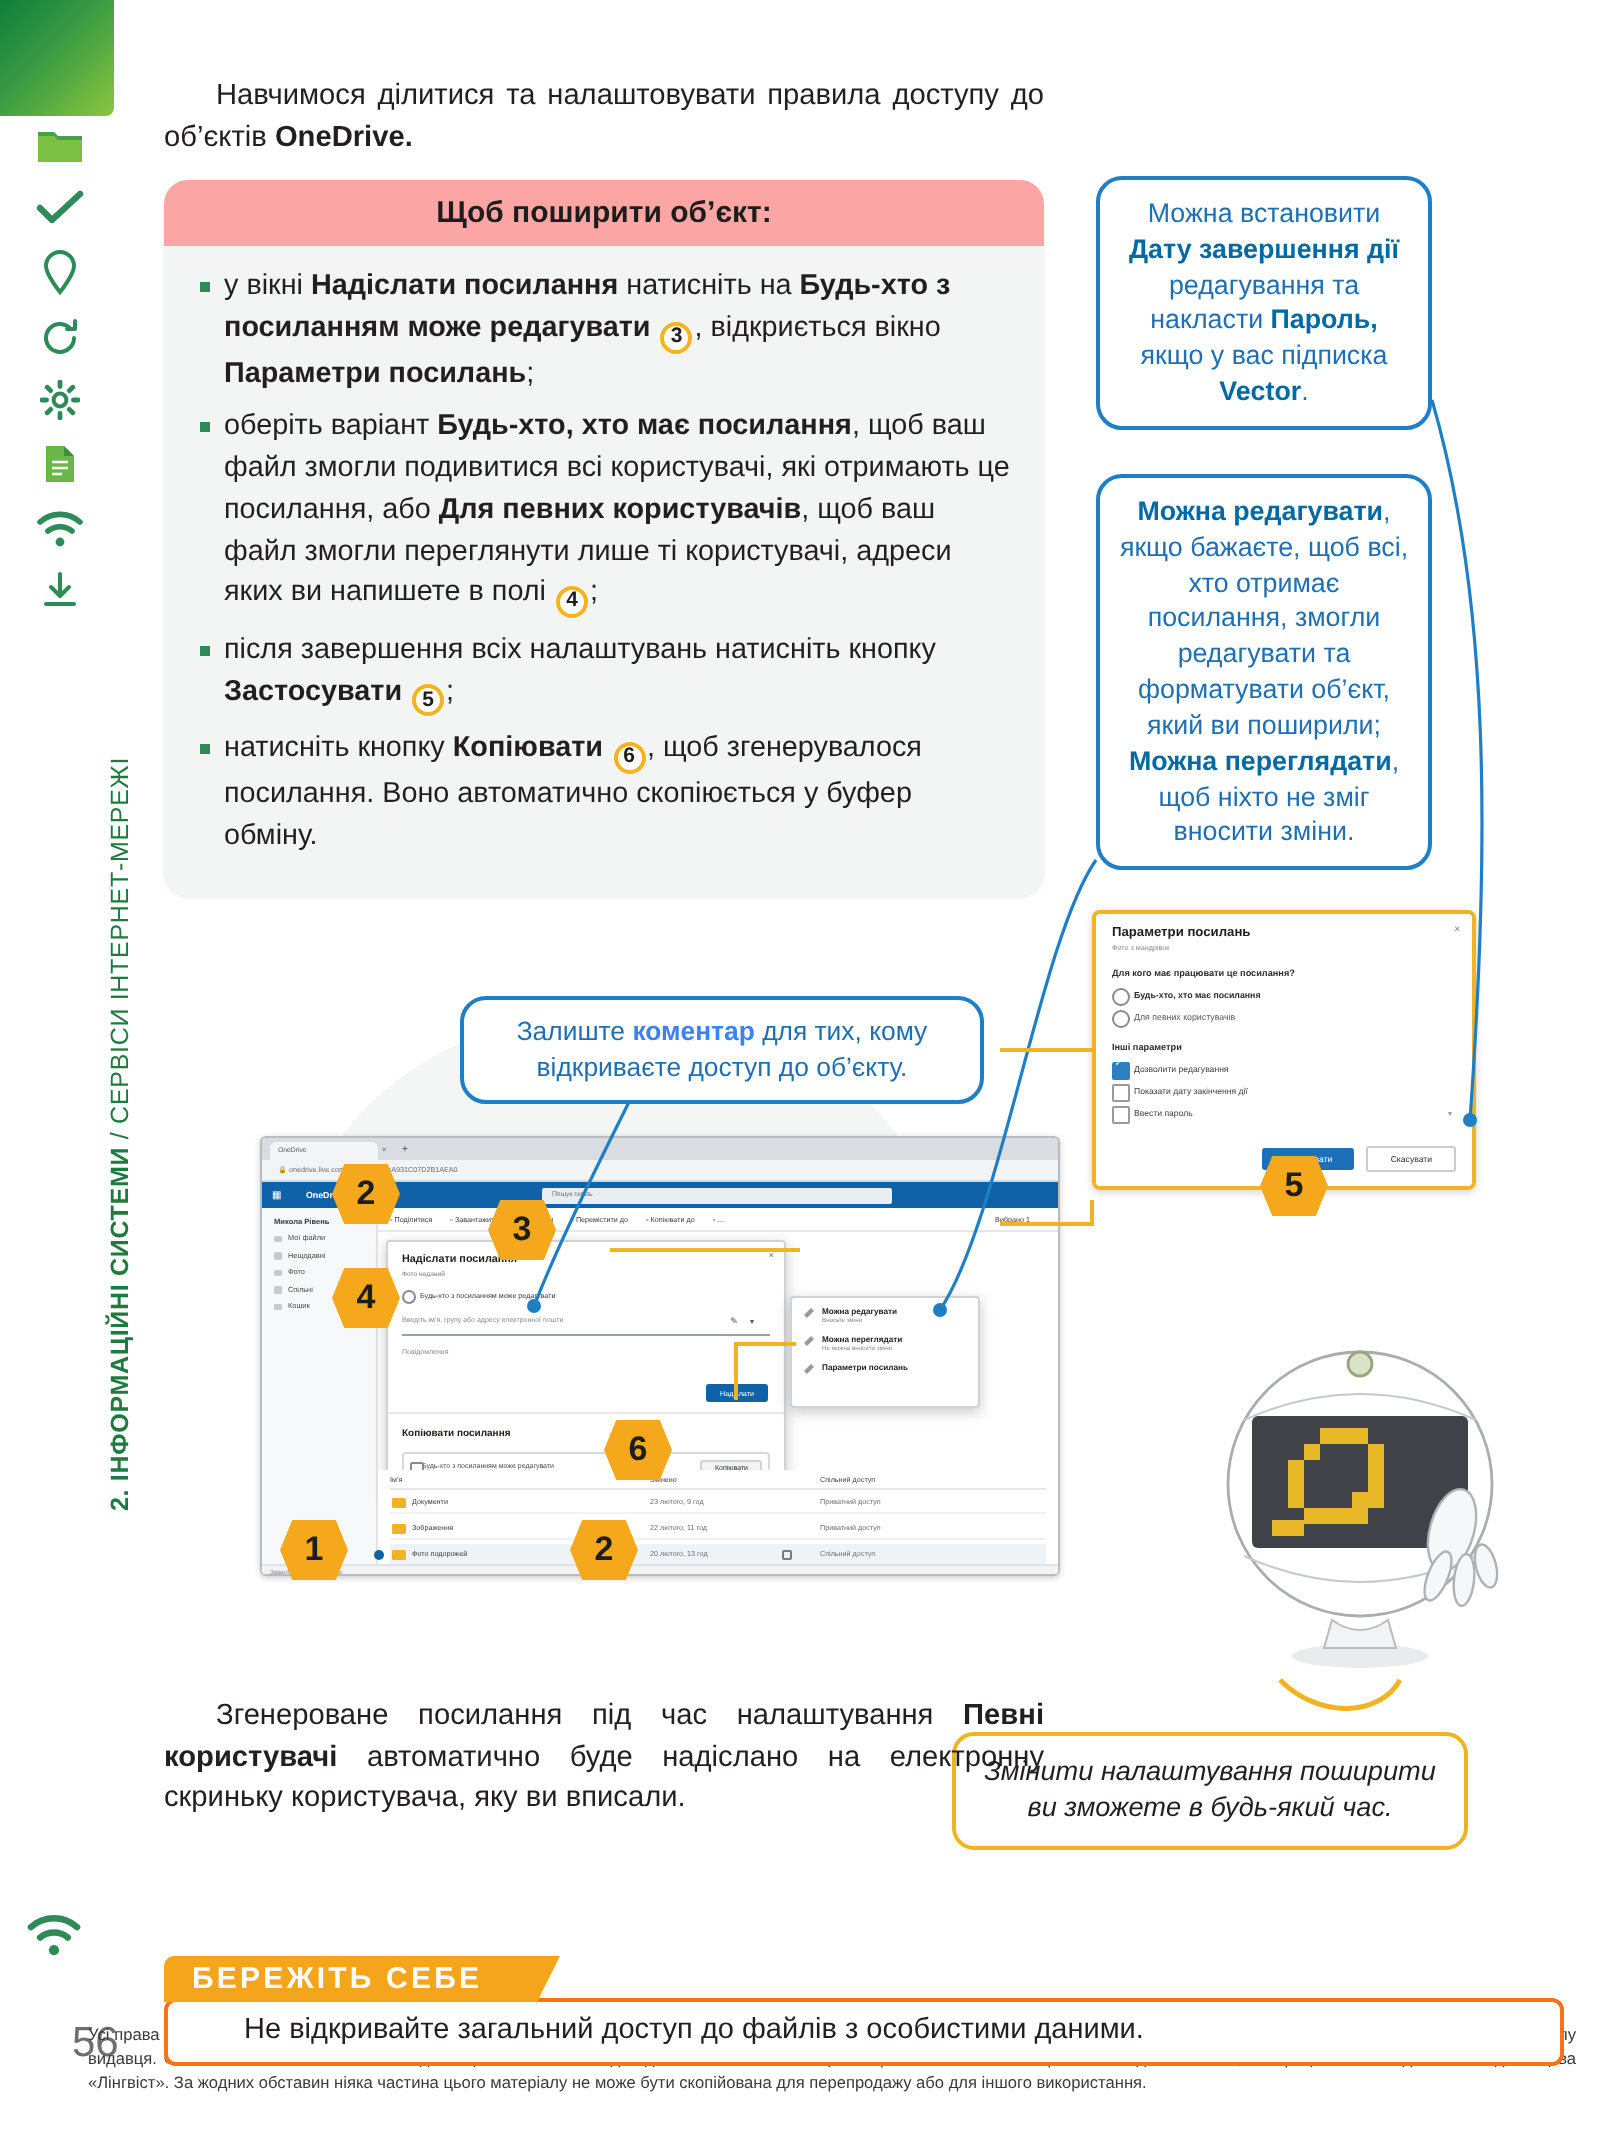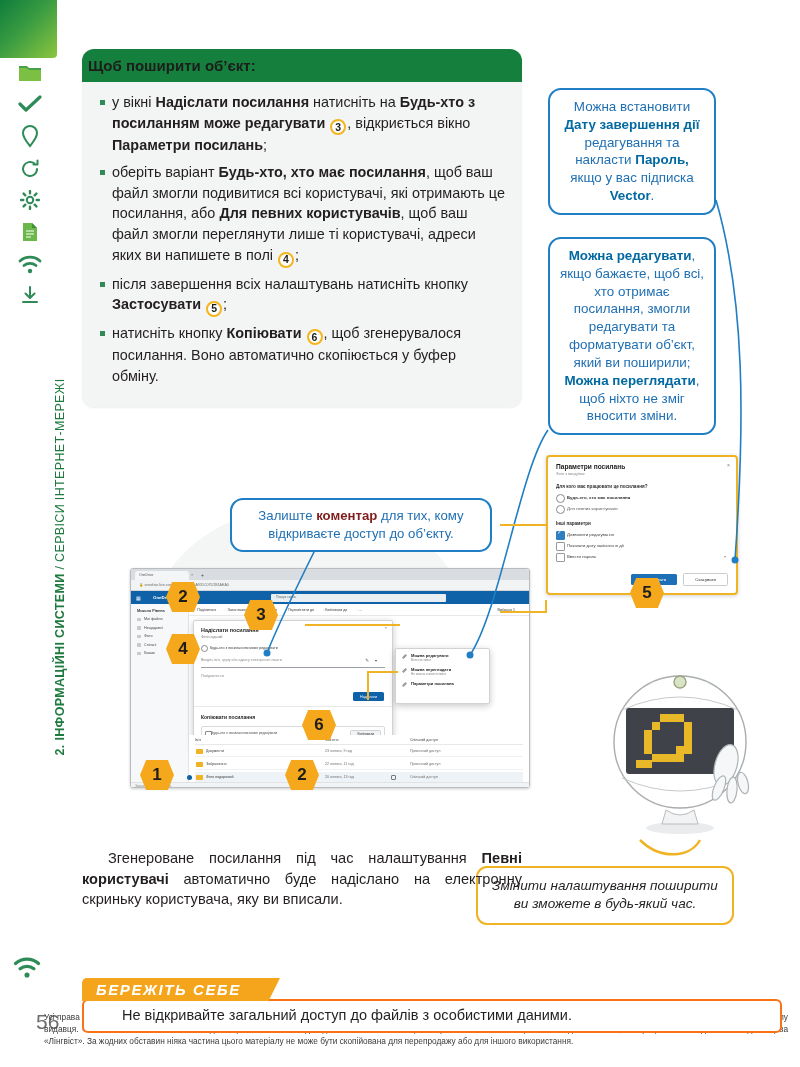--- a/index.html
+++ b/index.html
@@ -73,21 +73,22 @@
   
   .panel {
     margin-top: 11px;
     border-radius: 12px;
     background: #f3f5f4;
     padding-bottom: 14px;
     box-shadow: 0 1px 2px rgba(0,0,0,.07);
     overflow: hidden;
   }
   .panel-head {
-    background: #15803d;
+    background: #fca5a5;
+    text-align: center;
     font-weight: 700;
     font-size: 15px;
     padding: 8px 6px 8px 6px;
     color: #1d1d1b;
   }
   ul.steps {
     list-style: none;
     margin: 10px 0 0 0;
     padding: 0 16px 0 18px;
     font-size: 14.4px;
@@ -144,21 +145,21 @@
     border: 2px solid #1f7ec4;
     border-radius: 13px;
     background: #fff;
     color: #1f6fb2;
     text-align: center;
     font-size: 13.2px;
     line-height: 1.35;
     padding: 7px 10px;
     z-index: 6;
   }
-  #callout-comment b { color: #7f1d1d; font-weight:700; }
+  #callout-comment b { color: #3b82f6; font-weight:700; }
 
   
   #callout-change {
     position: absolute;
     left: 476px; top: 866px; width: 258px;
     border: 2px solid #f0b323;
     border-radius: 11px;
     background: #fff;
     text-align: center;
     font-style: italic;
@@ -382,21 +383,20 @@
   .overlay { position:absolute; left:0; top:0; width:800px; height:1067px; pointer-events:none; z-index:5;}
 
   
   .safe-wrap { position:absolute; left:82px; top:978px; width:700px; z-index:4;}
   .safe-tab {
     position:relative; display:inline-block;
     background:#f4a51c; color:#fff; font-weight:700;
     font-size:15px; letter-spacing:1.6px;
     padding:3px 28px 3px 14px;
     border-radius:5px 0 0 0;
-    font-style:italic;
   }
   .safe-tab::after{
     content:""; position:absolute; right:-11px; top:0;
     width:0;height:0; border-top:24px solid #f4a51c; border-right:12px solid transparent;
   }
   .safe-box {
     border:2px solid #f97316; border-radius:6px;
     background:#fff; margin-top:-2px;
     padding:6px 12px 8px 12px;
     font-size:14.5px;
@@ -490,20 +490,23 @@
 
 <div class="vert-head">
   <b>2. ІНФОРМАЦІЙНІ СИСТЕМИ</b><span class="light"> / СЕРВІСИ ІНТЕРНЕТ-МЕРЕЖІ</span>
 </div>
 
 <div class="page-num">56</div>
 
 <div class="watermark"></div>
 
 <div class="col">
+  <p class="body indent">
+    <span>Навчимося ділитися та налаштовувати правила доступу до об’єктів </span><b>OneDrive.</b>
+  </p>
 
   <div class="panel">
     <div class="panel-head">Щоб поширити об’єкт:</div>
     <ul class="steps" id="steps-list">
         <li>у вікні <b>Надіслати посилання</b> натисніть на <b>Будь-хто з посиланням може редагувати </b><span class="ring">3</span>, відкриється вікно <b>Параметри посилань</b>;</li>
         <li>оберіть варіант <b>Будь-хто, хто має посилання</b>, щоб ваш файл змогли подивитися всі користувачі, які отримають це посилання, або <b>Для певних користувачів</b>, щоб ваш файл змогли переглянути лише ті користувачі, адреси яких ви напишете в полі <span class="ring">4</span>;</li>
         <li>після завершення всіх налаштувань натисніть кнопку <b>Застосувати </b><span class="ring">5</span>;</li>
         <li>натисніть кнопку <b>Копіювати </b><span class="ring">6</span>, щоб згенерувалося посилання. Воно автоматично скопіюється у буфер обміну.</li>
       </ul>
   </div>

